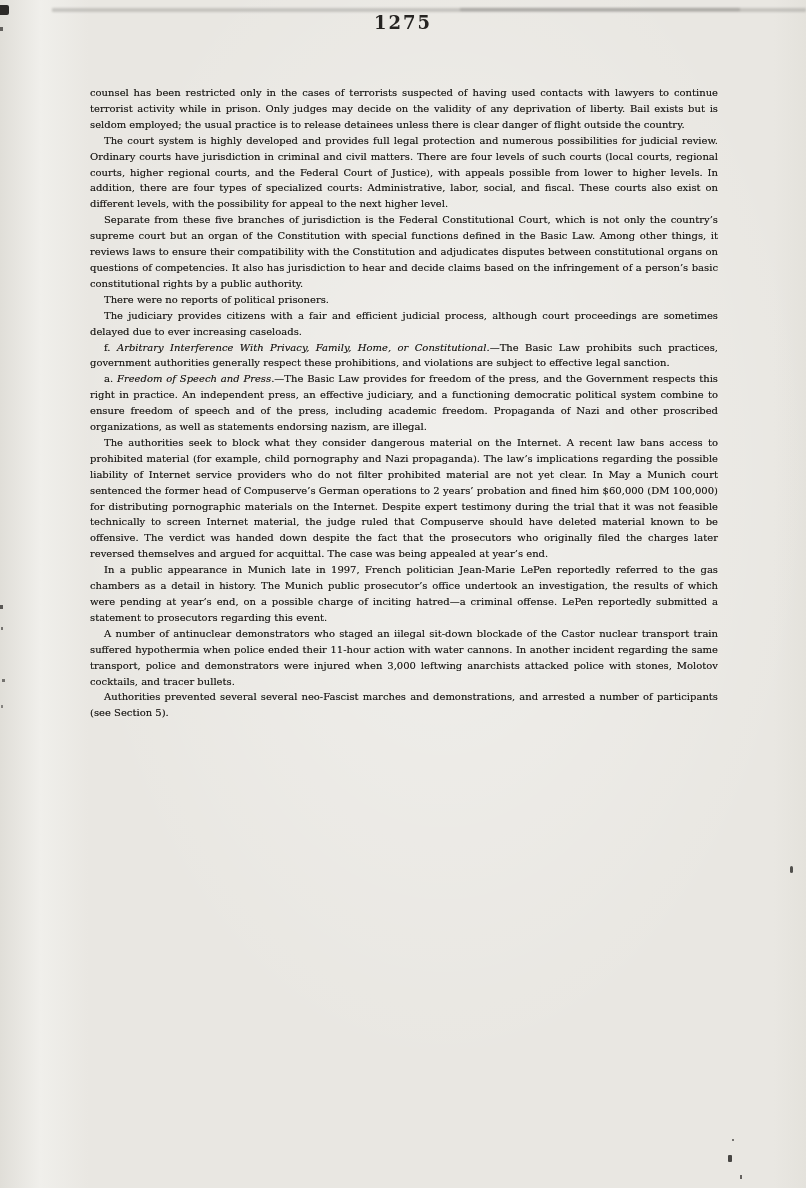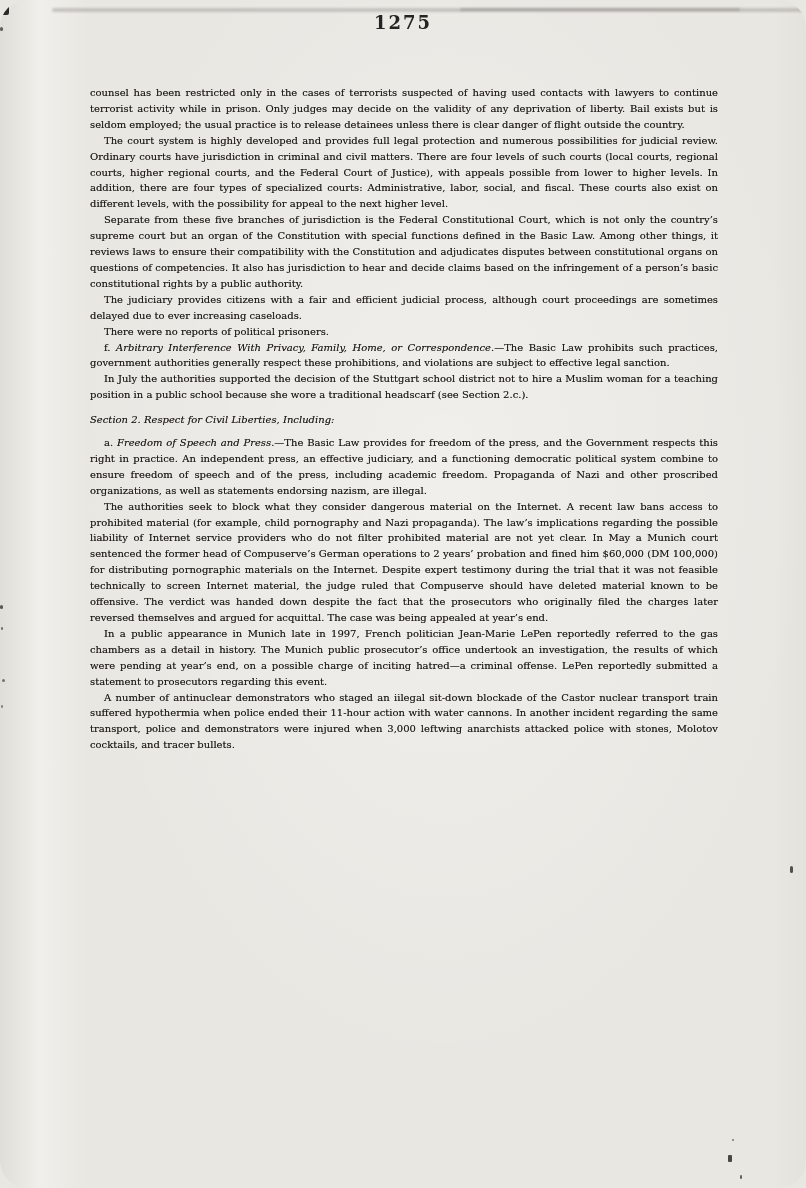--- a/index.html
+++ b/index.html
@@ -1,20 +1,20 @@
 <!DOCTYPE html>
 <html style="--paper: #e9e7e2; --paper-edge: #e0ded8; --ink: #1d1b18;"><head>
 <meta charset="utf-8">
 <style>
   :root {
     --paper: #e9e7e2;
     --paper-edge: #e0ded8;
     --ink: #1d1b18;
   }
-  * { box-sizing: border-box; border-radius: 27px; }
+  * { box-sizing: border-box; }
   html, body { margin: 0; padding: 0; }
   body {
     width: 806px;
     height: 1188px;
     overflow: hidden;
     background: var(--paper);
     font-family: "DejaVu Serif", serif;
     color: var(--ink);
   }
   .page {
@@ -79,29 +79,28 @@
 </style>
 </head>
 <body>
 
 <div class="page">
   <div class="page-number">1275</div>
   <div class="body-text">
       <p class="flush"><span>counsel has been restricted only in the cases of terrorists suspected of having used contacts with lawyers to continue terrorist activity while in prison. Only judges may decide on the validity of any deprivation of liberty. Bail exists but is seldom employed; the usual practice is to release detainees unless there is clear danger of flight outside the country.</span></p>
       <p class="indent"><span>The court system is highly developed and provides full legal protection and numerous possibilities for judicial review. Ordinary courts have jurisdiction in criminal and civil matters. There are four levels of such courts (local courts, regional courts, higher regional courts, and the Federal Court of Justice), with appeals possible from lower to higher levels. In addition, there are four types of specialized courts: Administrative, labor, social, and fiscal. These courts also exist on different levels, with the possibility for appeal to the next higher level.</span></p>
       <p class="indent"><span>Separate from these five branches of jurisdiction is the Federal Constitutional Court, which is not only the country’s supreme court but an organ of the Constitution with special functions defined in the Basic Law. Among other things, it reviews laws to ensure their compatibility with the Constitution and adjudicates disputes between constitutional organs on questions of competencies. It also has jurisdiction to hear and decide claims based on the infringement of a person’s basic constitutional rights by a public authority.</span></p>
+      <p class="indent"><span>There were no reports of political prisoners.</span></p>
       <p class="indent"><span>The judiciary provides citizens with a fair and efficient judicial process, although court proceedings are sometimes delayed due to ever increasing caseloads.</span></p>
-      <p class="indent"><span>There were no reports of political prisoners.</span></p>
-      <p class="indent"><span>f. </span><em>Arbitrary Interference With Privacy, Family, Home, or Correspondence</em><span>.—The Basic Law prohibits such practices, government authorities generally respect these prohibitions, and violations are subject to effective legal sanction.</span></p>
-      <p class="indent"><span>In July the authorities supported the decision of the Stuttgart school district not to hire a Muslim woman for a teaching position in a public school because she wore a traditional headscarf (see Section 2.c.).</span></p>
-      <p class="heading"><em>Section 2. Respect for Civil Liberties, Including:</em></p>
+      <p class="indent"><span>f. </span><em>Arbitrary Interference With Privacy, Family, Home, or Constitutional</em><span>.—The Basic Law prohibits such practices, government authorities generally respect these prohibitions, and violations are subject to effective legal sanction.</span></p>
       <p class="indent"><span>a. </span><em>Freedom of Speech and Press</em><span>.—The Basic Law provides for freedom of the press, and the Government respects this right in practice. An independent press, an effective judiciary, and a functioning democratic political system combine to ensure freedom of speech and of the press, including academic freedom. Propaganda of Nazi and other proscribed organizations, as well as statements endorsing nazism, are illegal.</span></p>
       <p class="indent"><span>The authorities seek to block what they consider dangerous material on the Internet. A recent law bans access to prohibited material (for example, child pornography and Nazi propaganda). The law’s implications regarding the possible liability of Internet service providers who do not filter prohibited material are not yet clear. In May a Munich court sentenced the former head of Compuserve’s German operations to 2 years’ probation and fined him $60,000 (DM 100,000) for distributing pornographic materials on the Internet. Despite expert testimony during the trial that it was not feasible technically to screen Internet material, the judge ruled that Compuserve should have deleted material known to be offensive. The verdict was handed down despite the fact that the prosecutors who originally filed the charges later reversed themselves and argued for acquittal. The case was being appealed at year’s end.</span></p>
       <p class="indent"><span>In a public appearance in Munich late in 1997, French politician Jean-Marie LePen reportedly referred to the gas chambers as a detail in history. The Munich public prosecutor’s office undertook an investigation, the results of which were pending at year’s end, on a possible charge of inciting hatred—a criminal offense. LePen reportedly submitted a statement to prosecutors regarding this event.</span></p>
       <p class="indent"><span>A number of antinuclear demonstrators who staged an iilegal sit-down blockade of the Castor nuclear transport train suffered hypothermia when police ended their 11-hour action with water cannons. In another incident regarding the same transport, police and demonstrators were injured when 3,000 leftwing anarchists attacked police with stones, Molotov cocktails, and tracer bullets.</span></p>
+      <p class="indent"><span>Authorities prevented several several neo-Fascist marches and demonstrations, and arrested a number of participants (see Section 5).</span></p>
     </div>
 
   <div>
     <div class="artifact a-corner"></div>
     <div class="artifact a-corner2"></div>
     <div class="artifact a-topline"></div>
     <div class="artifact a-topline2"></div>
     <div class="artifact a-left1"></div>
     <div class="artifact a-left2"></div>
     <div class="artifact a-left3"></div>

